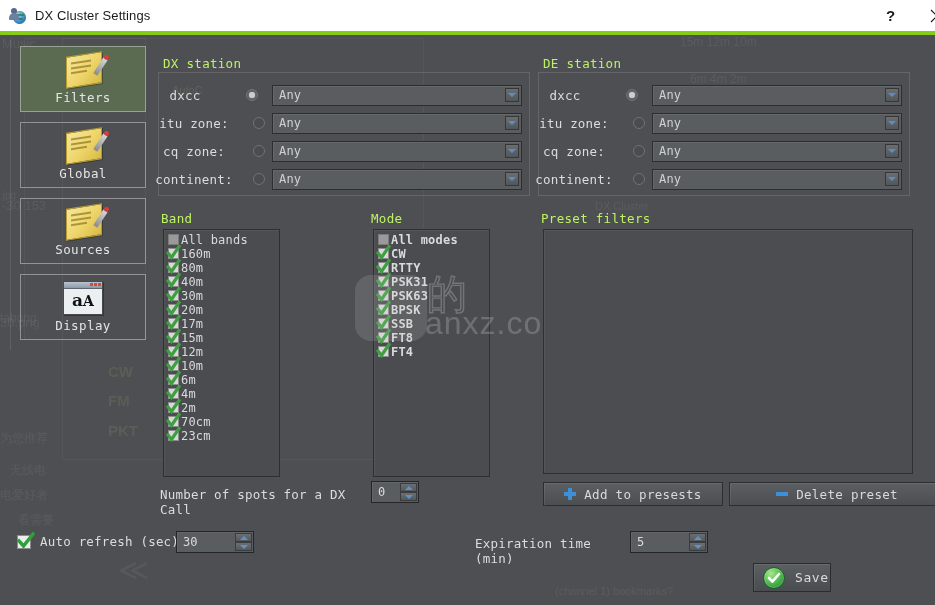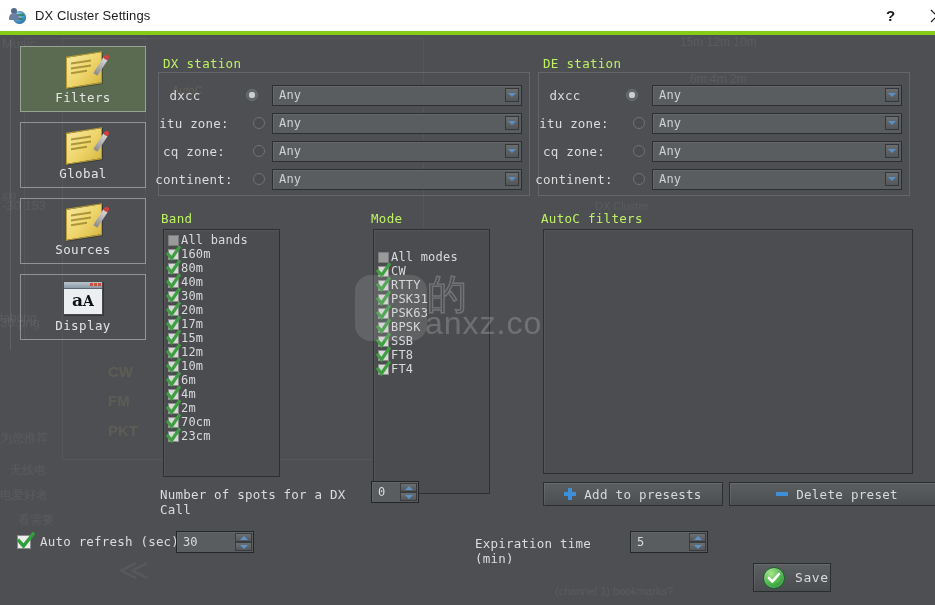--- a/index.html
+++ b/index.html
@@ -81,21 +81,21 @@
   .combo .val{position:absolute;left:6px;top:2px;font-size:12px;color:#cfd2d4;letter-spacing:.2px;}
   .combo .arrow{position:absolute;right:2px;top:2px;width:14px;height:14px;
     background:linear-gradient(#6b6e71,#54575a);border:1px solid #34373a;box-sizing:border-box;
     display:flex;align-items:center;justify-content:center;}
   .combo .arrow i{display:block;width:0;height:0;border-left:4px solid transparent;border-right:4px solid transparent;
     border-top:4px solid #5a8ec6;}
 
   
   .listbox{position:absolute;background:#4a4c4f;border:1px solid #2d2f31;
     box-shadow:inset 1px 1px 0 rgba(255,255,255,.05);overflow:hidden;}
-  .li{position:relative;height:14px;display:flex;align-items:flex-end;padding-left:3px;}
+  .li{position:relative;height:14px;display:flex;align-items:flex-start;padding-left:3px;}
   .li .lbl{font-size:12px;color:#d9dadb;letter-spacing:.2px;line-height:14px;}
   .chk{width:13px;height:13px;position:relative;flex:0 0 13px;margin-right:1px;}
   .chk .box{position:absolute;left:1px;top:1px;width:11px;height:11px;background:#d8d8d8;border:1px solid #8d8d8d;box-sizing:border-box;}
   .chk.none .box{background:#9a9a9a;border-color:#7b7b7b;}
   .chk.on svg{position:absolute;left:-1px;top:-2px;}
 
   
   .spin{position:absolute;height:22px;box-sizing:border-box;background:#5a5d60;border:1px solid #232527;
     box-shadow:inset 1px 1px 0 rgba(255,255,255,.06);}
   .spin .v{position:absolute;left:6px;top:3px;font-size:12px;color:#dadcde;}
@@ -454,21 +454,21 @@
           <span class="box"></span>
           <svg width="15" height="16" viewBox="0 0 15 16">
             <path d="M2 8 L5.5 12.5 L13 1.5" stroke="#3f9e42" stroke-width="3.2" fill="none" stroke-linecap="square"></path>
           </svg>
         </span>
         <span class="lbl">23cm</span>
       </div>
     </div>
 
   <div class="grp-title" style="left:371px;top:211px;">Mode</div>
-  <div class="listbox" id="mode-list" style="left:373px;top:229px;width:115px;height:243px;padding-top:20px;">
+  <div class="listbox" id="mode-list" style="left:373px;top:229px;width:115px;height:243px;padding-top:3px;font-weight:bold;">
       <div class="li">
         <span class="chk none">
           <span class="box"></span>
         </span>
         <span class="lbl">All modes</span>
       </div>
       <div class="li">
         <span class="chk on">
           <span class="box"></span>
           <svg width="15" height="16" viewBox="0 0 15 16">
@@ -541,21 +541,21 @@
         <span class="lbl">FT4</span>
       </div>
     </div>
 
   <div id="watermark">
     <div class="wmbox"></div>
     <div class="wmlogo">的</div>
     <div class="wmtxt">anxz.com</div>
   </div>
 
-  <div class="grp-title" style="left:541px;top:211px;">AutoC filters</div>
+  <div class="grp-title" style="left:541px;top:211px;">Preset filters</div>
   <div class="listbox" id="preset-list" style="left:543px;top:229px;width:368px;height:243px;background:#4b4d50;"></div>
 
   <div class="pbtn" style="left:543px;top:482px;width:180px;">
     <span class="plus"></span>
     <span class="t">Add to presests</span>
   </div>
   <div class="pbtn" style="left:729px;top:482px;width:216px;">
     <span class="minus"></span>
     <span class="t">Delete preset</span>
   </div>

